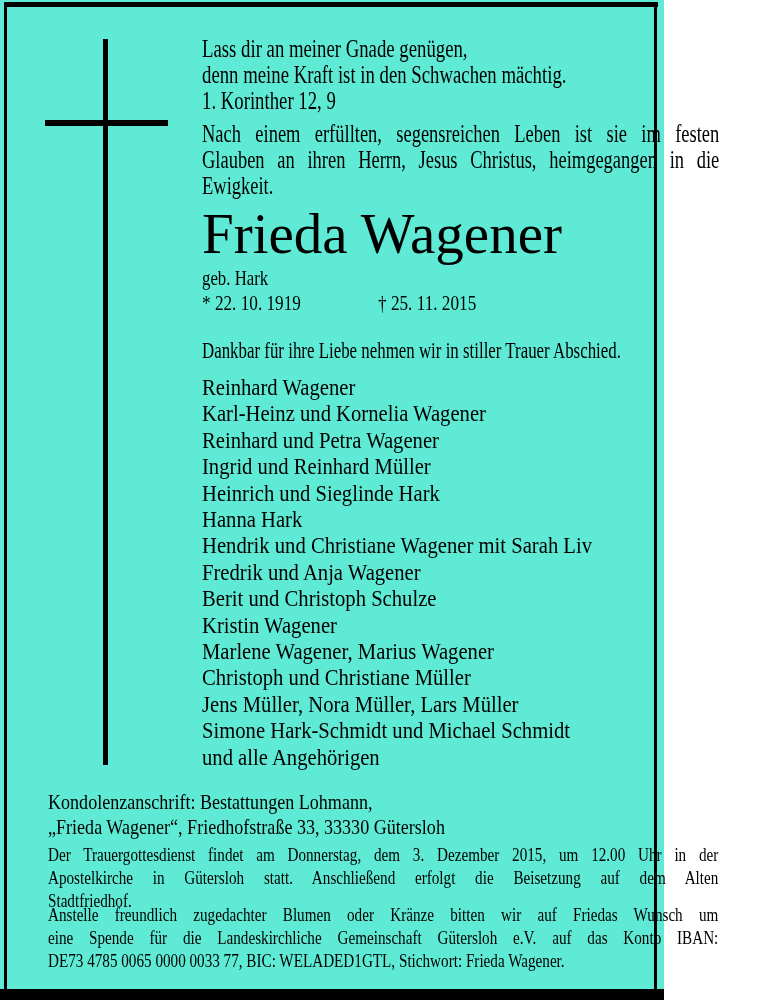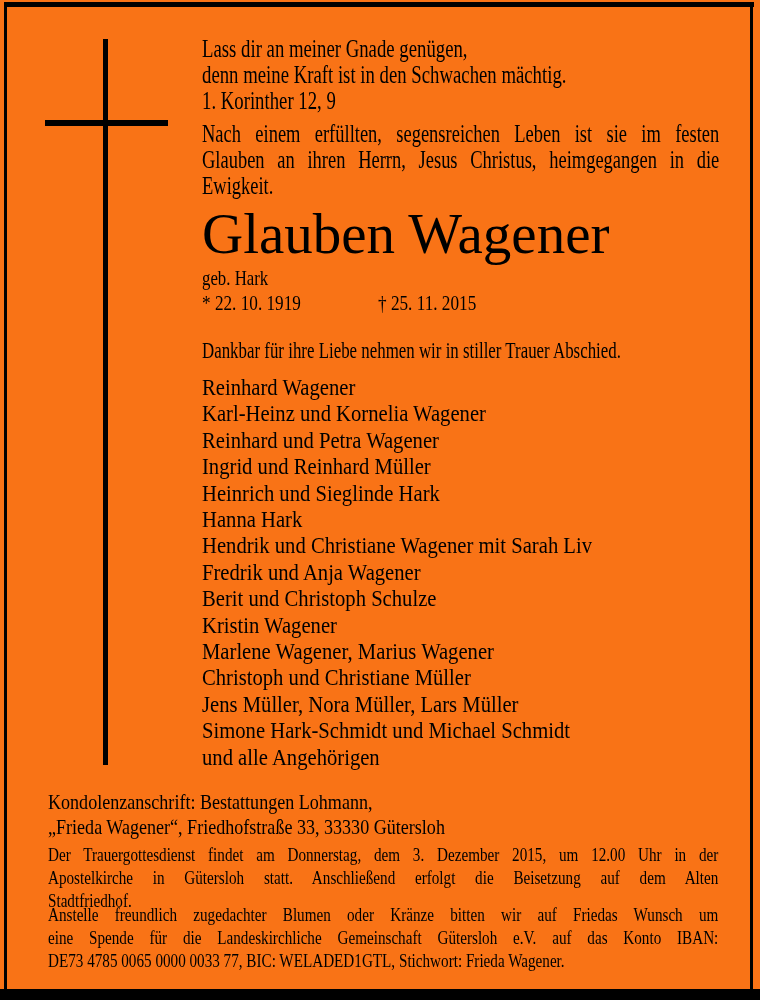--- a/index.html
+++ b/index.html
@@ -7,23 +7,23 @@
     padding: 0;
     background: #ffffff;
     width: 766px;
     height: 1000px;
     overflow: hidden;
     font-family: "Liberation Serif", "DejaVu Serif", serif;
     color: #000000;
   }
   #page {
     position: relative;
-    width: 760px;
+    width: 664px;
     height: 1000px;
-    background: #f97316;
+    background: #5eead4;
   }
   .abs { position: absolute; }
 
   
   .bar { position: absolute; background: #000000; }
   #frame-top    { left: 4px;  right: 6px; top: 2px;   height: 5px; }
   #frame-left   { left: 4px;  top: 2px;   width: 3px; height: 987px; }
   #frame-right  { right: 7px; top: 2px;   width: 3px; height: 987px; }
   #frame-bottom { left: 0;    right: 0;   top: 989px; height: 11px; }
 
@@ -118,21 +118,21 @@
     <div>denn meine Kraft ist in den Schwachen mächtig.</div>
     <div>1. Korinther 12, 9</div>
   </div>
 
   <div class="abs cx" id="intro-block">
     <div class="jl">Nach einem erfüllten, segensreichen Leben ist sie im festen</div>
     <div class="jl">Glauben an ihren Herrn, Jesus Christus, heimgegangen in die</div>
     <div>Ewigkeit.</div>
   </div>
 
-  <div class="abs" id="deceased-name">Glauben Wagener</div>
+  <div class="abs" id="deceased-name">Frieda Wagener</div>
   <div class="abs cx" id="maiden-name">geb. Hark</div>
   <div class="abs cx" id="dates-row">
     <span class="birth">* 22. 10. 1919</span><span>† 25. 11. 2015</span>
   </div>
 
   <div class="abs cx" id="farewell-text">Dankbar für ihre Liebe nehmen wir in stiller Trauer Abschied.</div>
 
   <div class="abs cx" id="mourners-list">
     <div>Reinhard Wagener</div>
     <div>Karl-Heinz und Kornelia Wagener</div>

